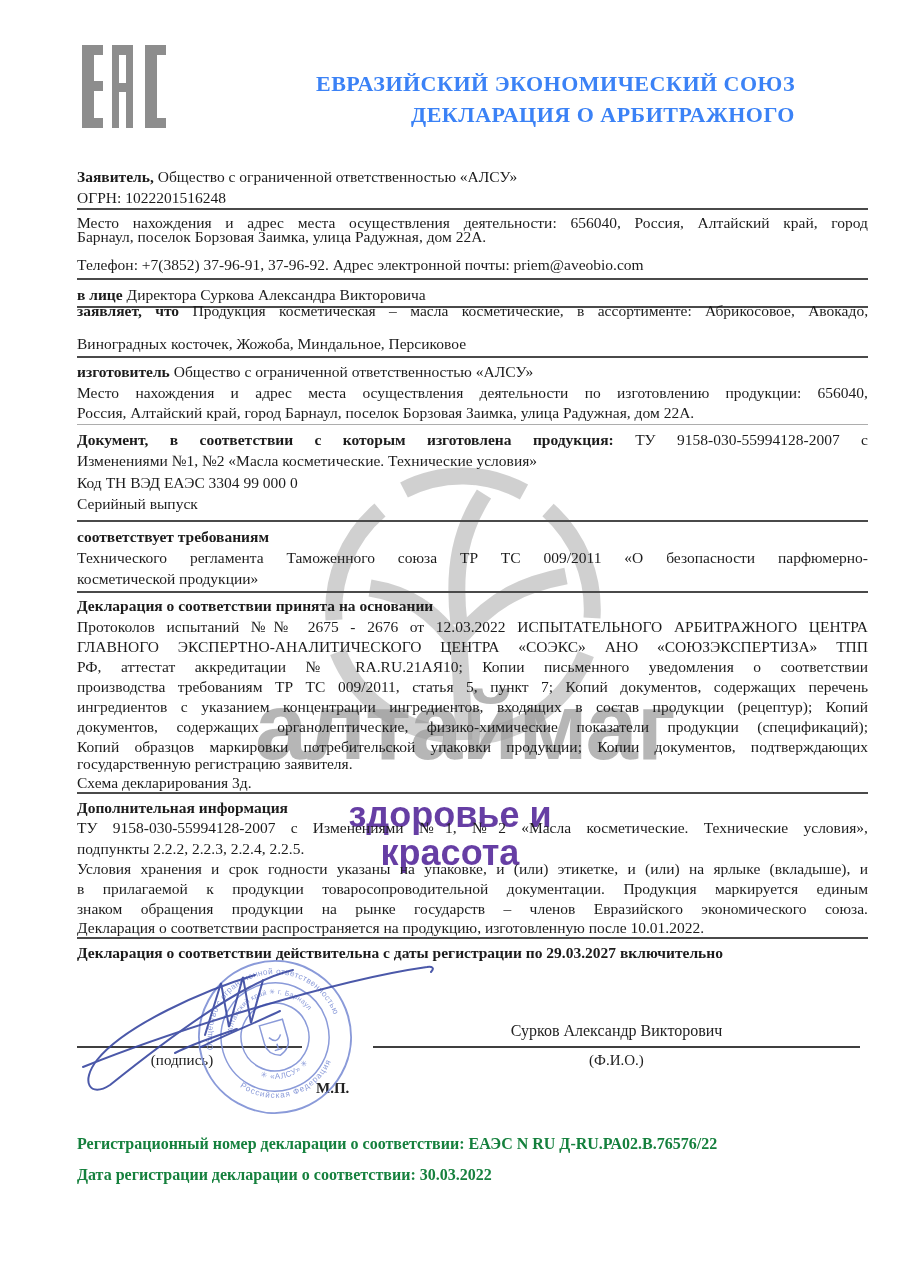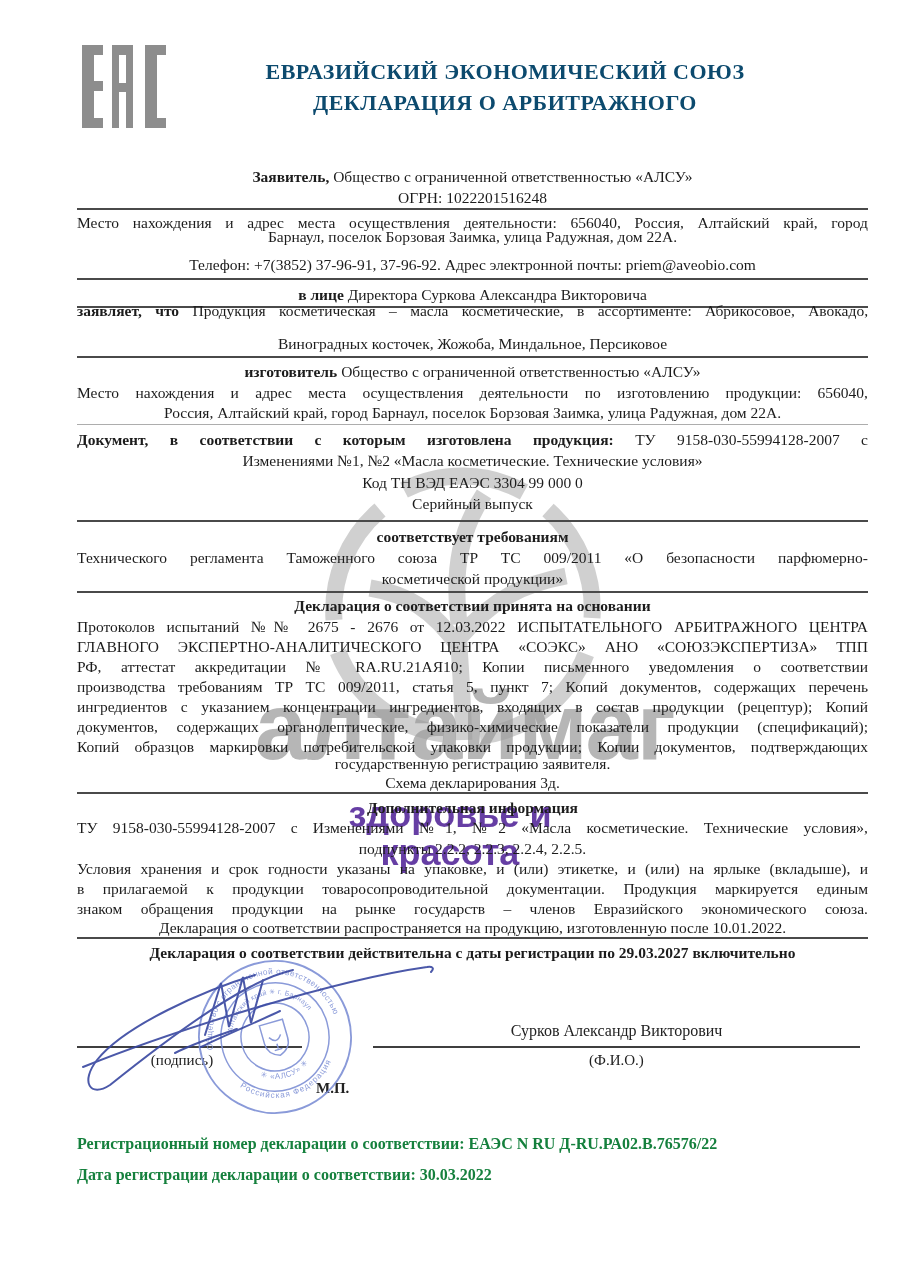--- a/index.html
+++ b/index.html
@@ -1,25 +1,25 @@
 <!DOCTYPE html>
 <html><head>
 <meta charset="utf-8">
 <style>
   html,body{margin:0;padding:0;background:#e8e8e8;}
   #page{position:relative;width:900px;height:1271px;background:#ffffff;overflow:hidden;
         font-family:"Liberation Serif",serif;color:#1c1c1c;}
   .ln{position:absolute;left:77px;width:791px;height:21px;
-      font:15.5px/21px "Liberation Serif",serif;color:#1c1c1c;white-space:nowrap;text-align:center;}
+      font:15.5px/21px "Liberation Serif",serif;color:#1c1c1c;white-space:nowrap;}
   .just{text-align:justify;text-align-last:justify;white-space:normal;overflow:hidden;}
   .b{font-weight:bold;}
   .hr{position:absolute;left:77px;width:791px;height:2px;background:#4a4a4a;}
   .hr.light{height:1px;background:#adadad;}
-  .title{position:absolute;left:215px;top:56px;width:580px;text-align:center;
-         font:bold 22px/31px "Liberation Serif",serif;color:#0c4a6e;letter-spacing:.5px;}
+  .title{position:absolute;left:215px;top:68px;width:580px;text-align:right;
+         font:bold 22px/31px "Liberation Serif",serif;color:#3b82f6;letter-spacing:.5px;}
   .wm-brand{position:absolute;left:185px;top:680px;width:560px;text-align:center;
             font:bold 94px/94px "Liberation Sans",sans-serif;color:#9b9b9b;opacity:.72;
             letter-spacing:-1px;z-index:1;}
   .wm-tag{position:absolute;left:300px;top:796px;width:300px;text-align:center;
           font:bold 36px/38px "Liberation Sans",sans-serif;color:#4c1d95;opacity:.85;z-index:1;}
   .wm-globe{position:absolute;left:312px;top:448px;z-index:1;opacity:.55;}
   .content{position:relative;z-index:2;}
   .sigline{position:absolute;height:2px;background:#3f3f3f;}
   .caption{position:absolute;font:15px/18px "Liberation Serif",serif;color:#222;text-align:center;}
   .fio-name{position:absolute;left:373px;top:1021px;width:487px;text-align:center;

